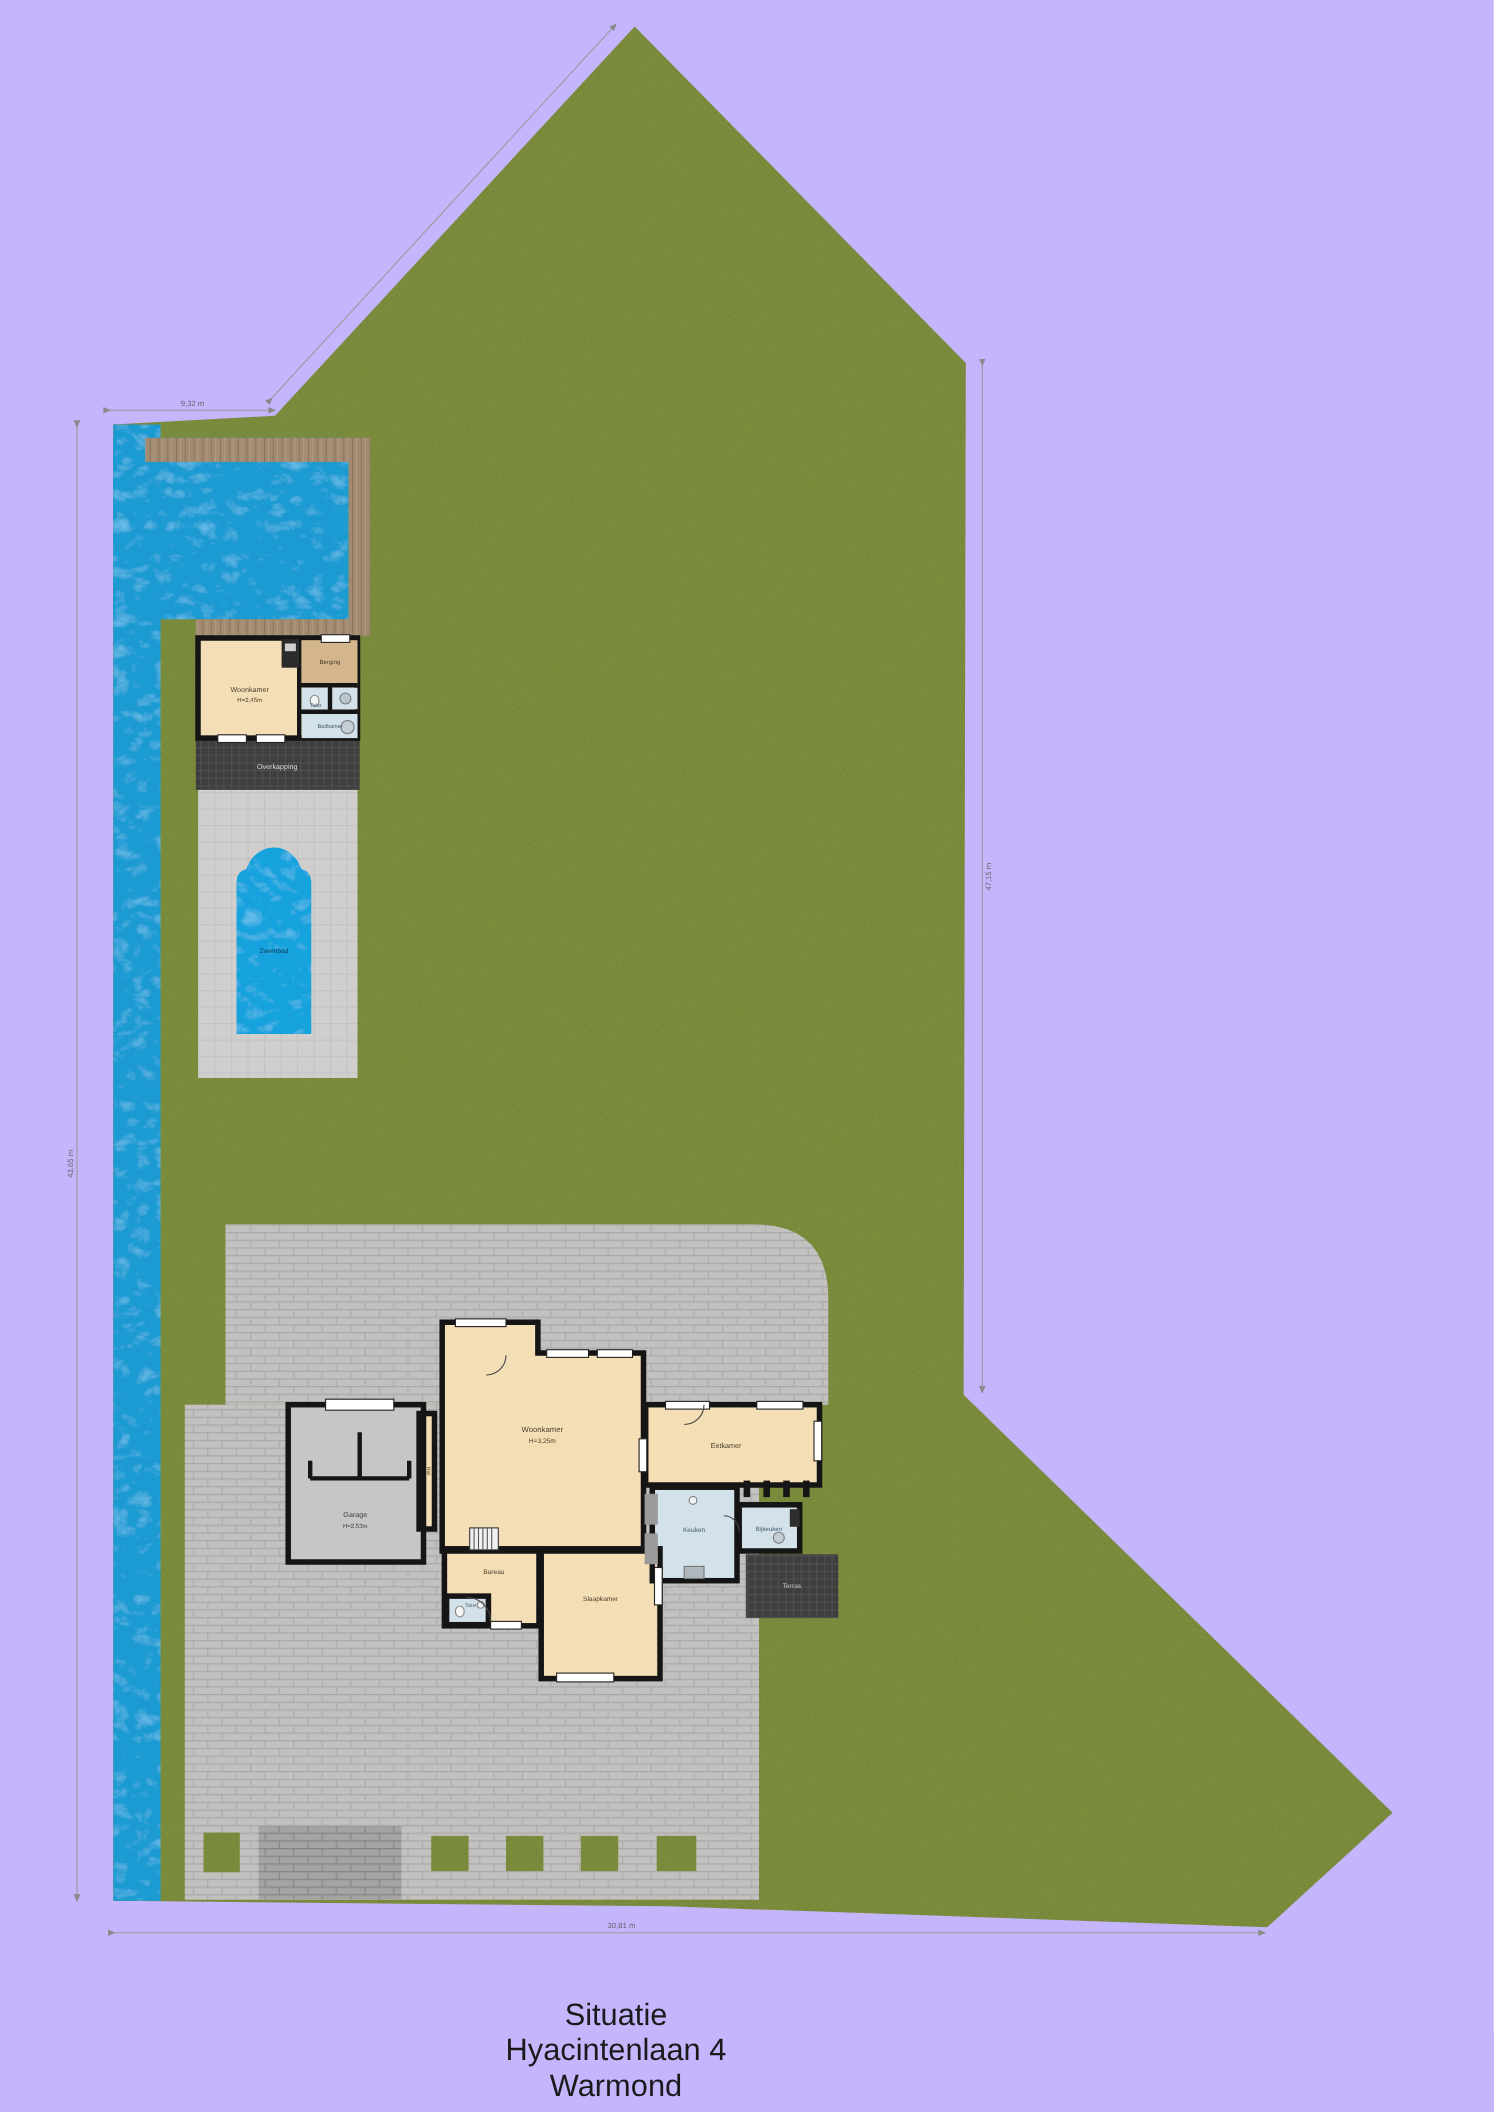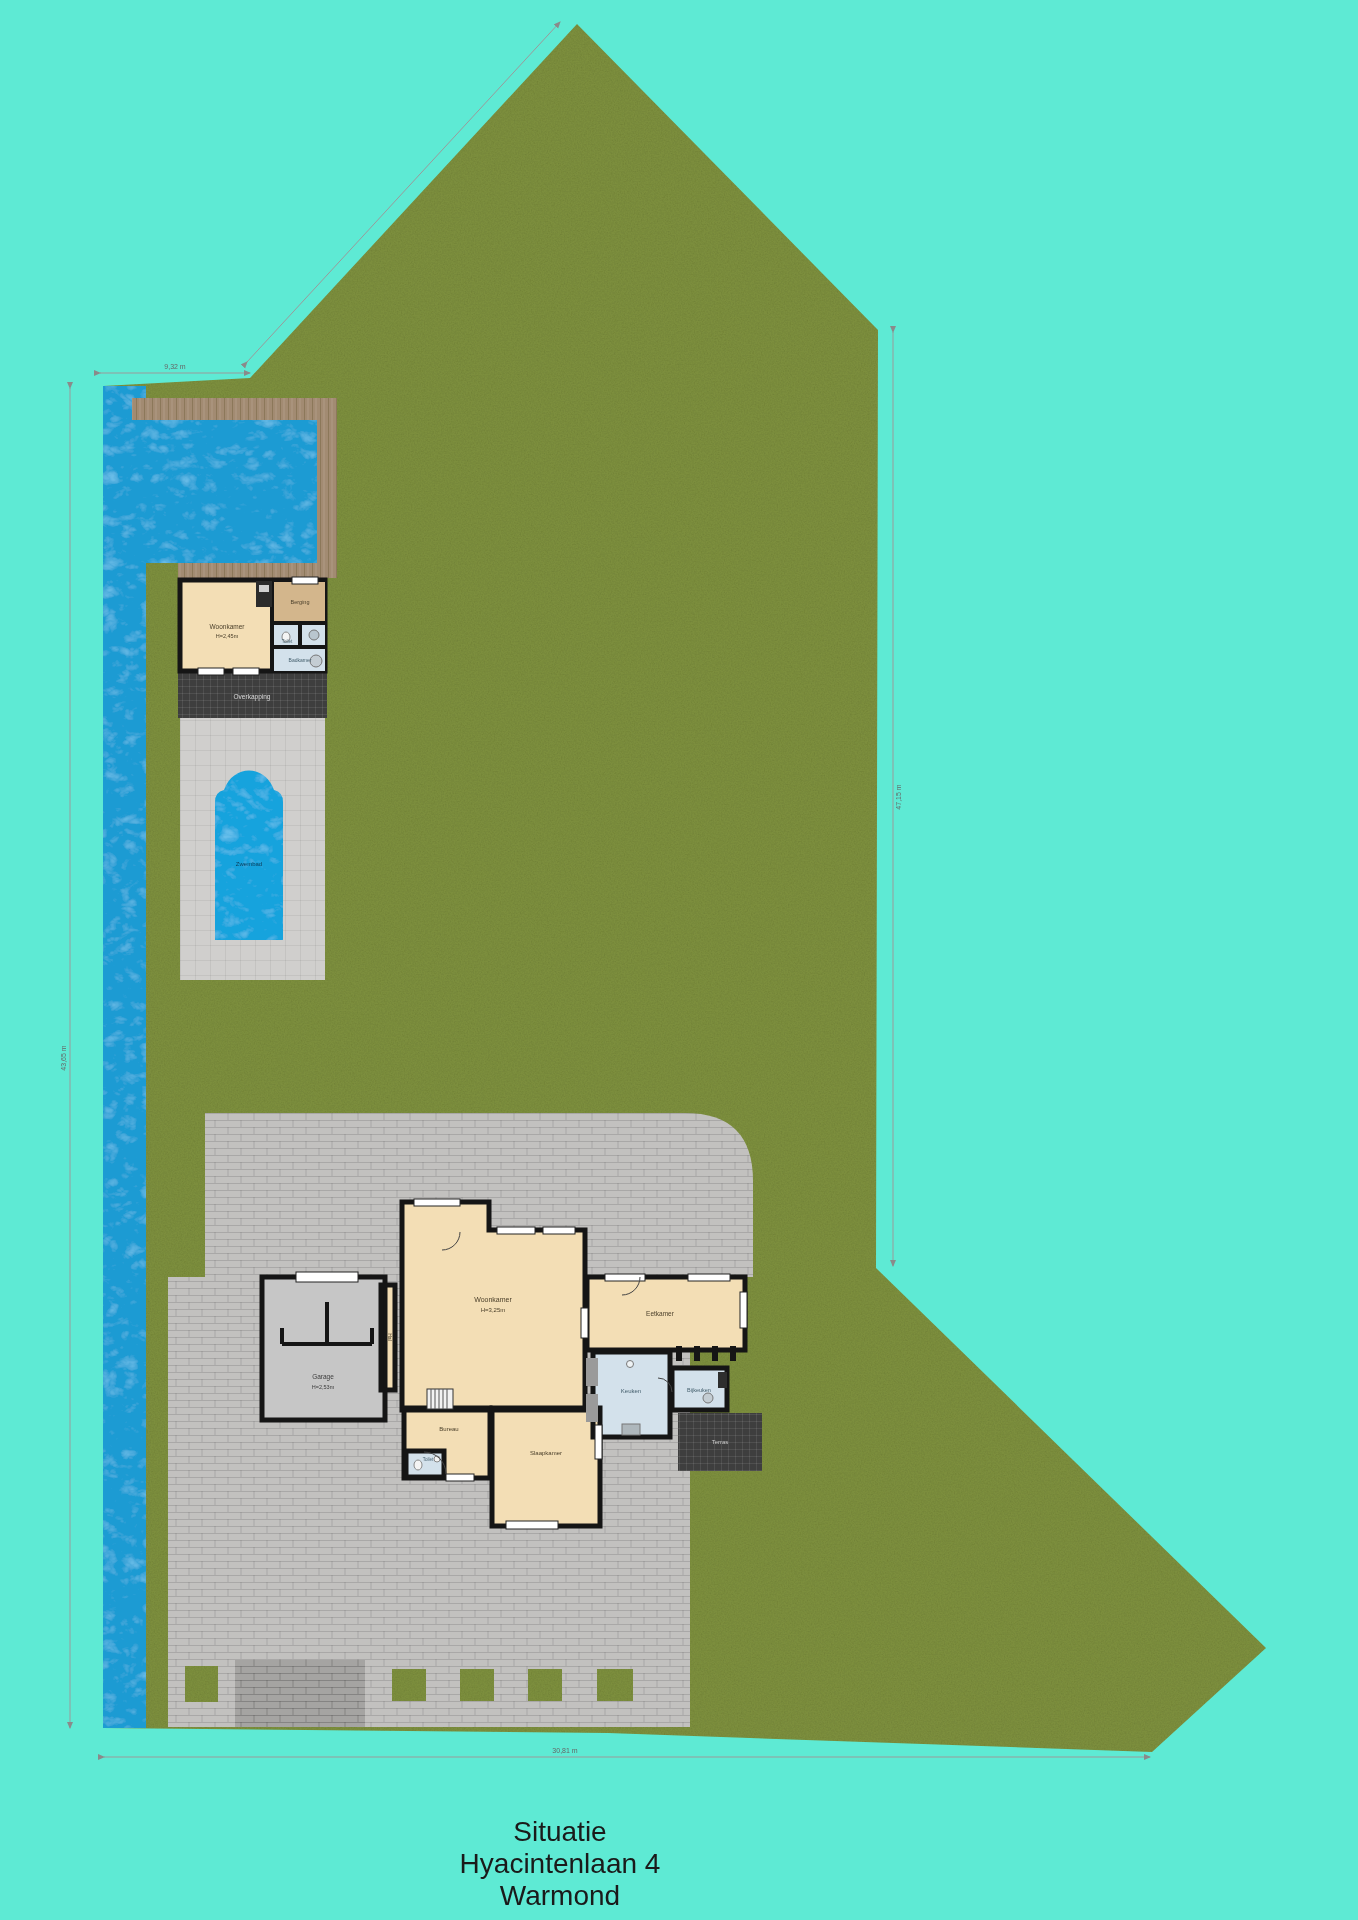--- a/index.html
+++ b/index.html
@@ -1,16 +1,16 @@
 <!DOCTYPE html>
 <html><head>
 <meta charset="utf-8">
 <style>
   html,body{margin:0;padding:0;background:#ffffff;}
-  .page{position:relative;width:1358px;height:1920px;background:#5eead4;overflow:hidden;
+  .page{position:relative;width:1358px;height:1920px;background:#c4b5fd;overflow:hidden;
         font-family:"Liberation Sans", sans-serif;}
   svg{position:absolute;left:0;top:0;}
   text{font-family:"Liberation Sans", sans-serif;}
   .room-label{fill:#4a3f2a;}
   .dim-label{fill:#666;}
 </style>
 </head>
 <body>
 
 <div class="page">

